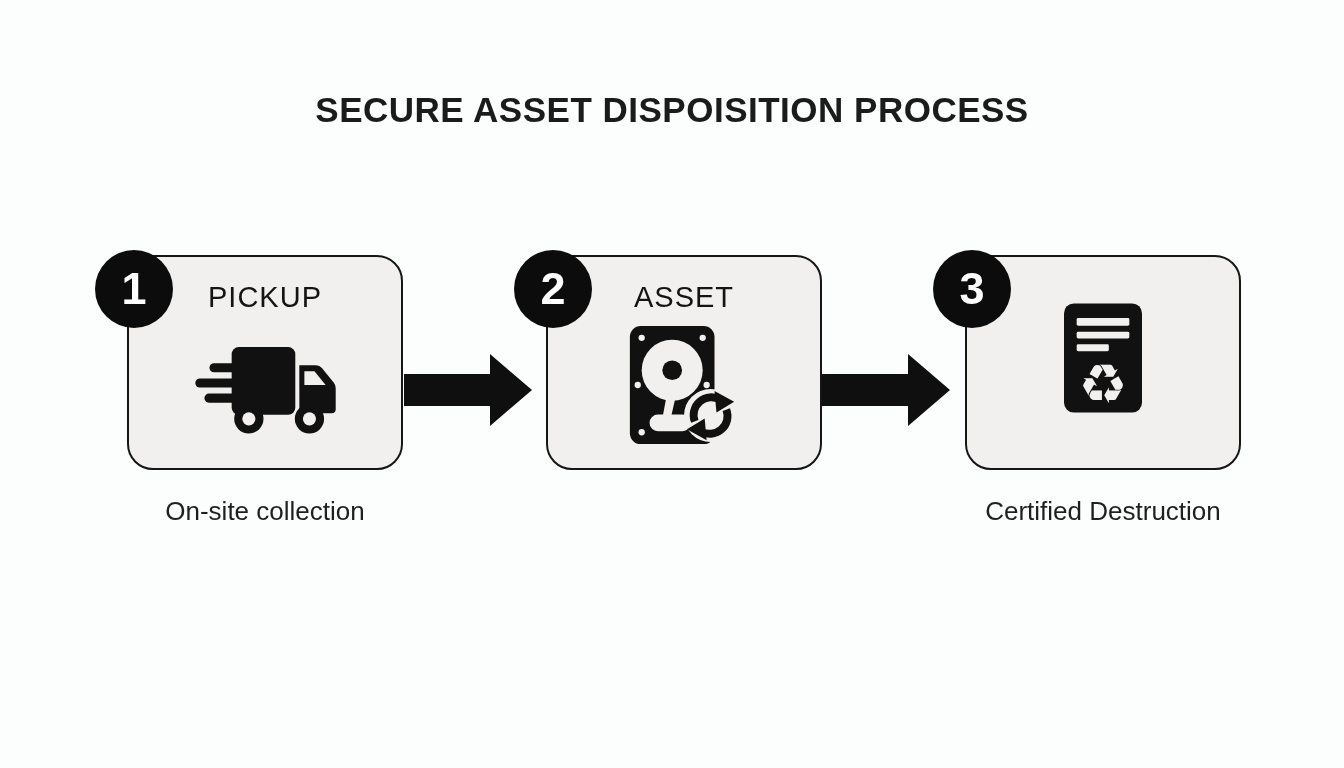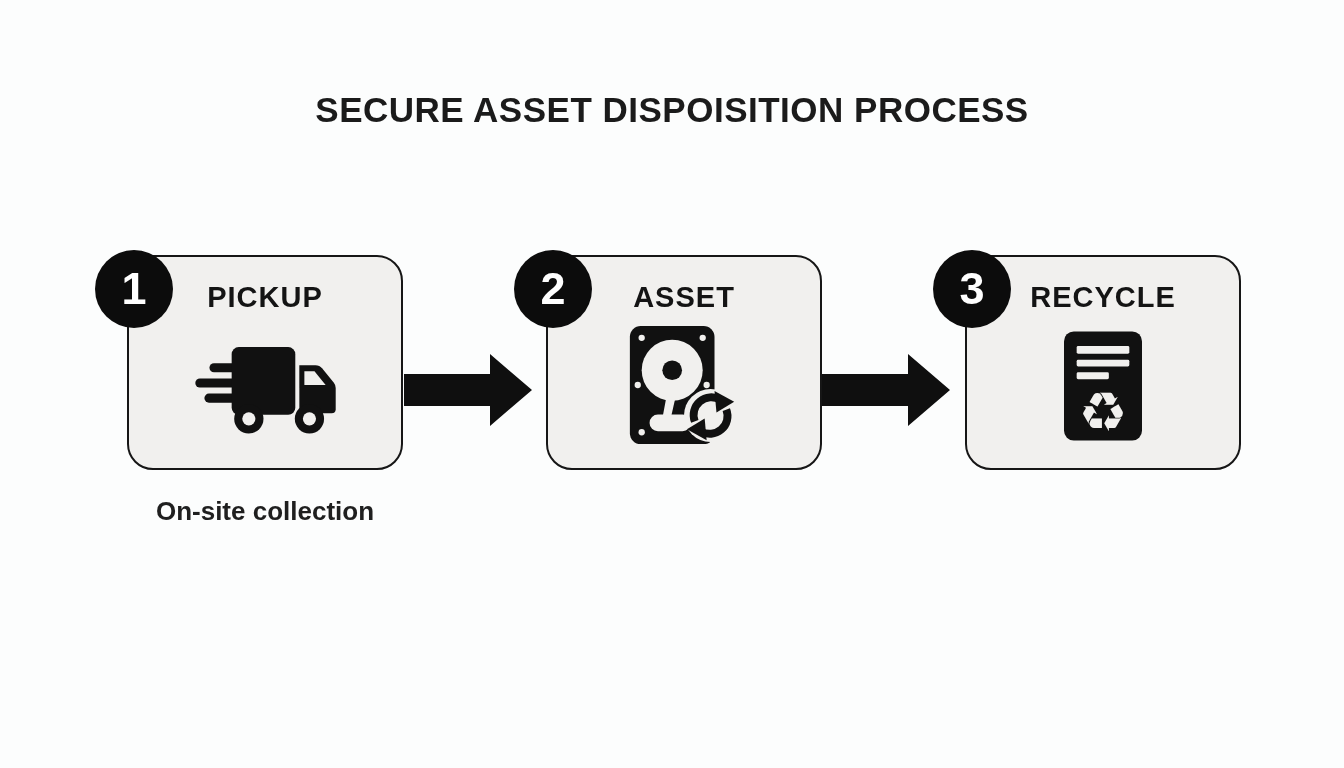--- a/index.html
+++ b/index.html
@@ -57,38 +57,38 @@
     display:flex;
     align-items:center;
     justify-content:center;
     font-size:45px;
     font-weight:800;
     z-index:3;
   }
   .step-label{
     margin-top:24px;
     font-size:29px;
-    font-weight:700;
+    font-weight:400;
     letter-spacing:1px;
     color:#141414;
     text-align:center;
   }
   .icon-area{
     flex:1;
     display:flex;
     align-items:center;
     justify-content:center;
     width:100%;
     padding-bottom:10px;
   }
   .caption{
     margin-top:26px;
     text-align:center;
     font-size:26px;
-    font-weight:700;
+    font-weight:400;
     color:#1f1f1f;
   }
   .flow-arrow{
     position:absolute;
     top:351px;
     width:130px;
     height:78px;
   }
   .flow-arrow.a1{left:404px;}
   .flow-arrow.a2{left:822px;}
@@ -166,28 +166,28 @@
 
   <div class="flow-arrow a2">
     <svg width="130" height="78" viewBox="0 0 130 78" aria-hidden="true">
       <polygon points="0,23 86,23 86,3 128,39 86,75 86,55 0,55" fill="#0f0f0f"></polygon>
     </svg>
   </div>
 
   <div class="step s3">
     <div class="box">
       <div class="badge">3</div>
-      <div class="step-label">RECYCLE</div>
       <div class="icon-area">
         <svg width="78" height="110" viewBox="0 0 80 112" aria-hidden="true">
           <rect x="0" y="0" width="80" height="112" rx="10" fill="#111111"></rect>
           <g fill="#f1f0ee">
             <rect x="13" y="15" width="54" height="8" rx="1.5"></rect>
             <rect x="13" y="29" width="54" height="7" rx="1.5"></rect>
             <rect x="13" y="42" width="33" height="7" rx="1.5"></rect>
           </g>
           <text x="40" y="102" text-anchor="middle" font-size="56" fill="#f1f0ee" font-family="DejaVu Sans, sans-serif">♻</text>
         </svg>
       </div>
     </div>
+    <div class="caption">Certified Destruction</div>
   </div>
 
 </div>
 
 </body></html>

